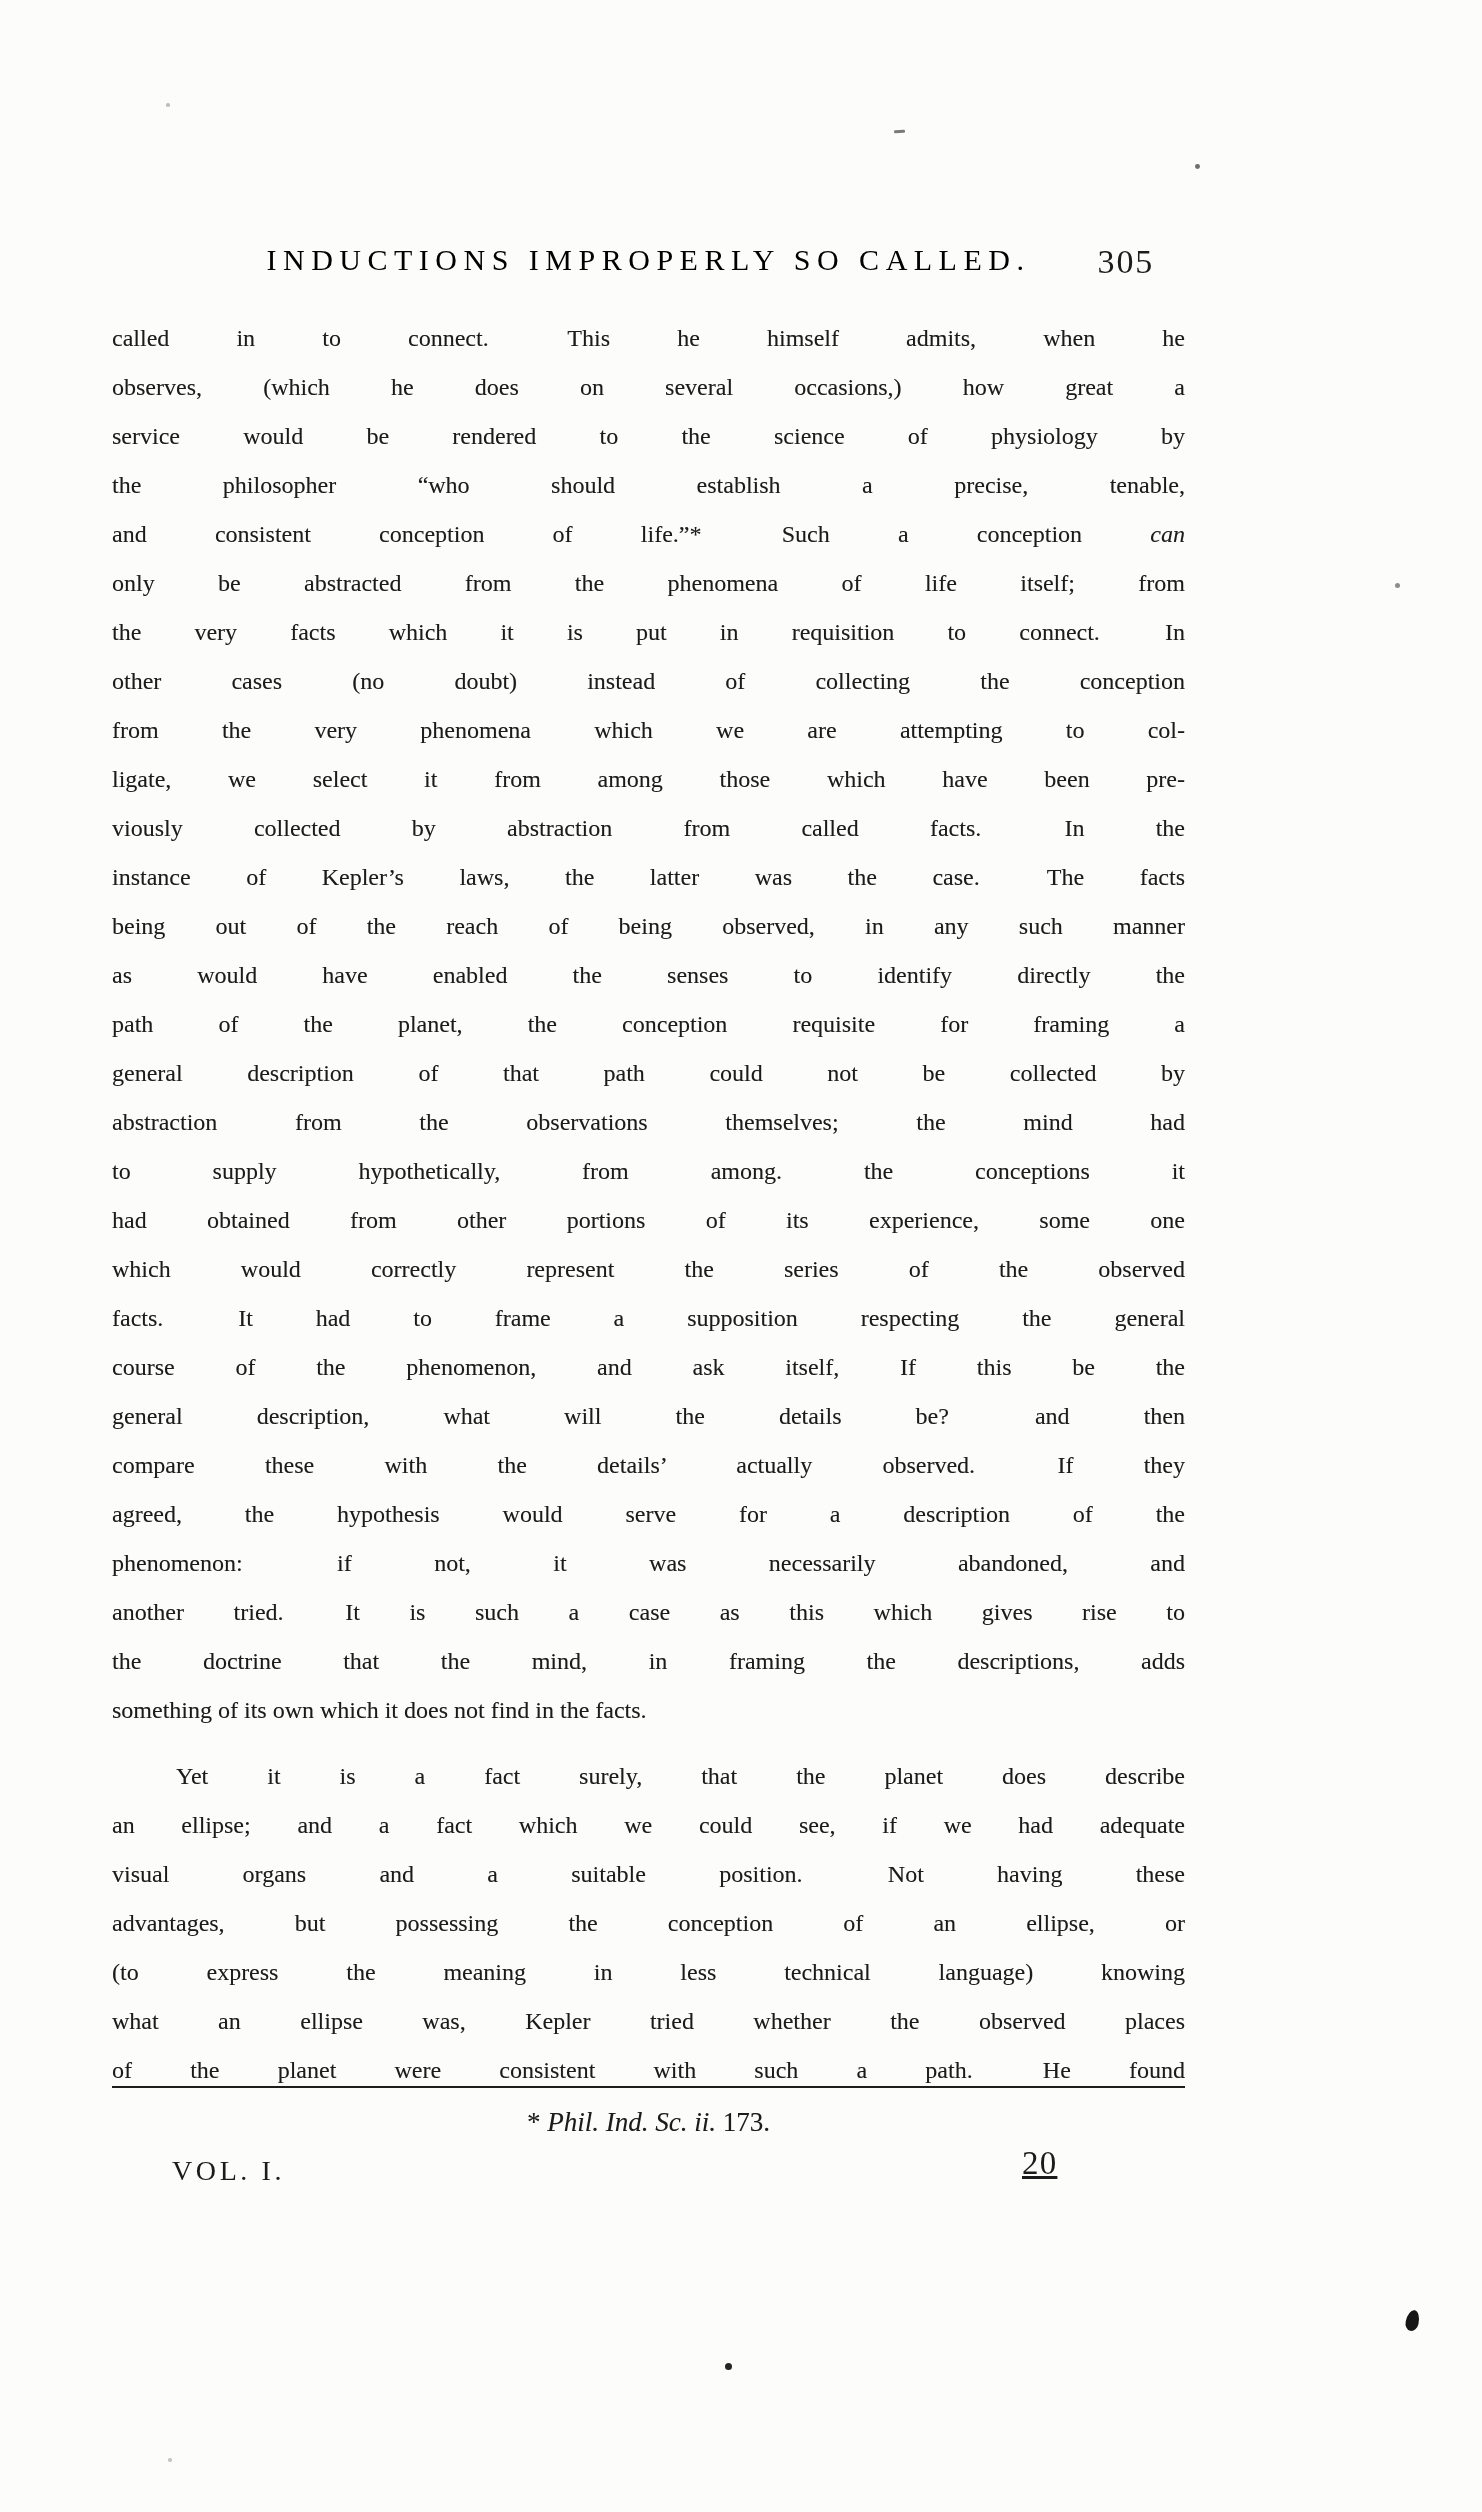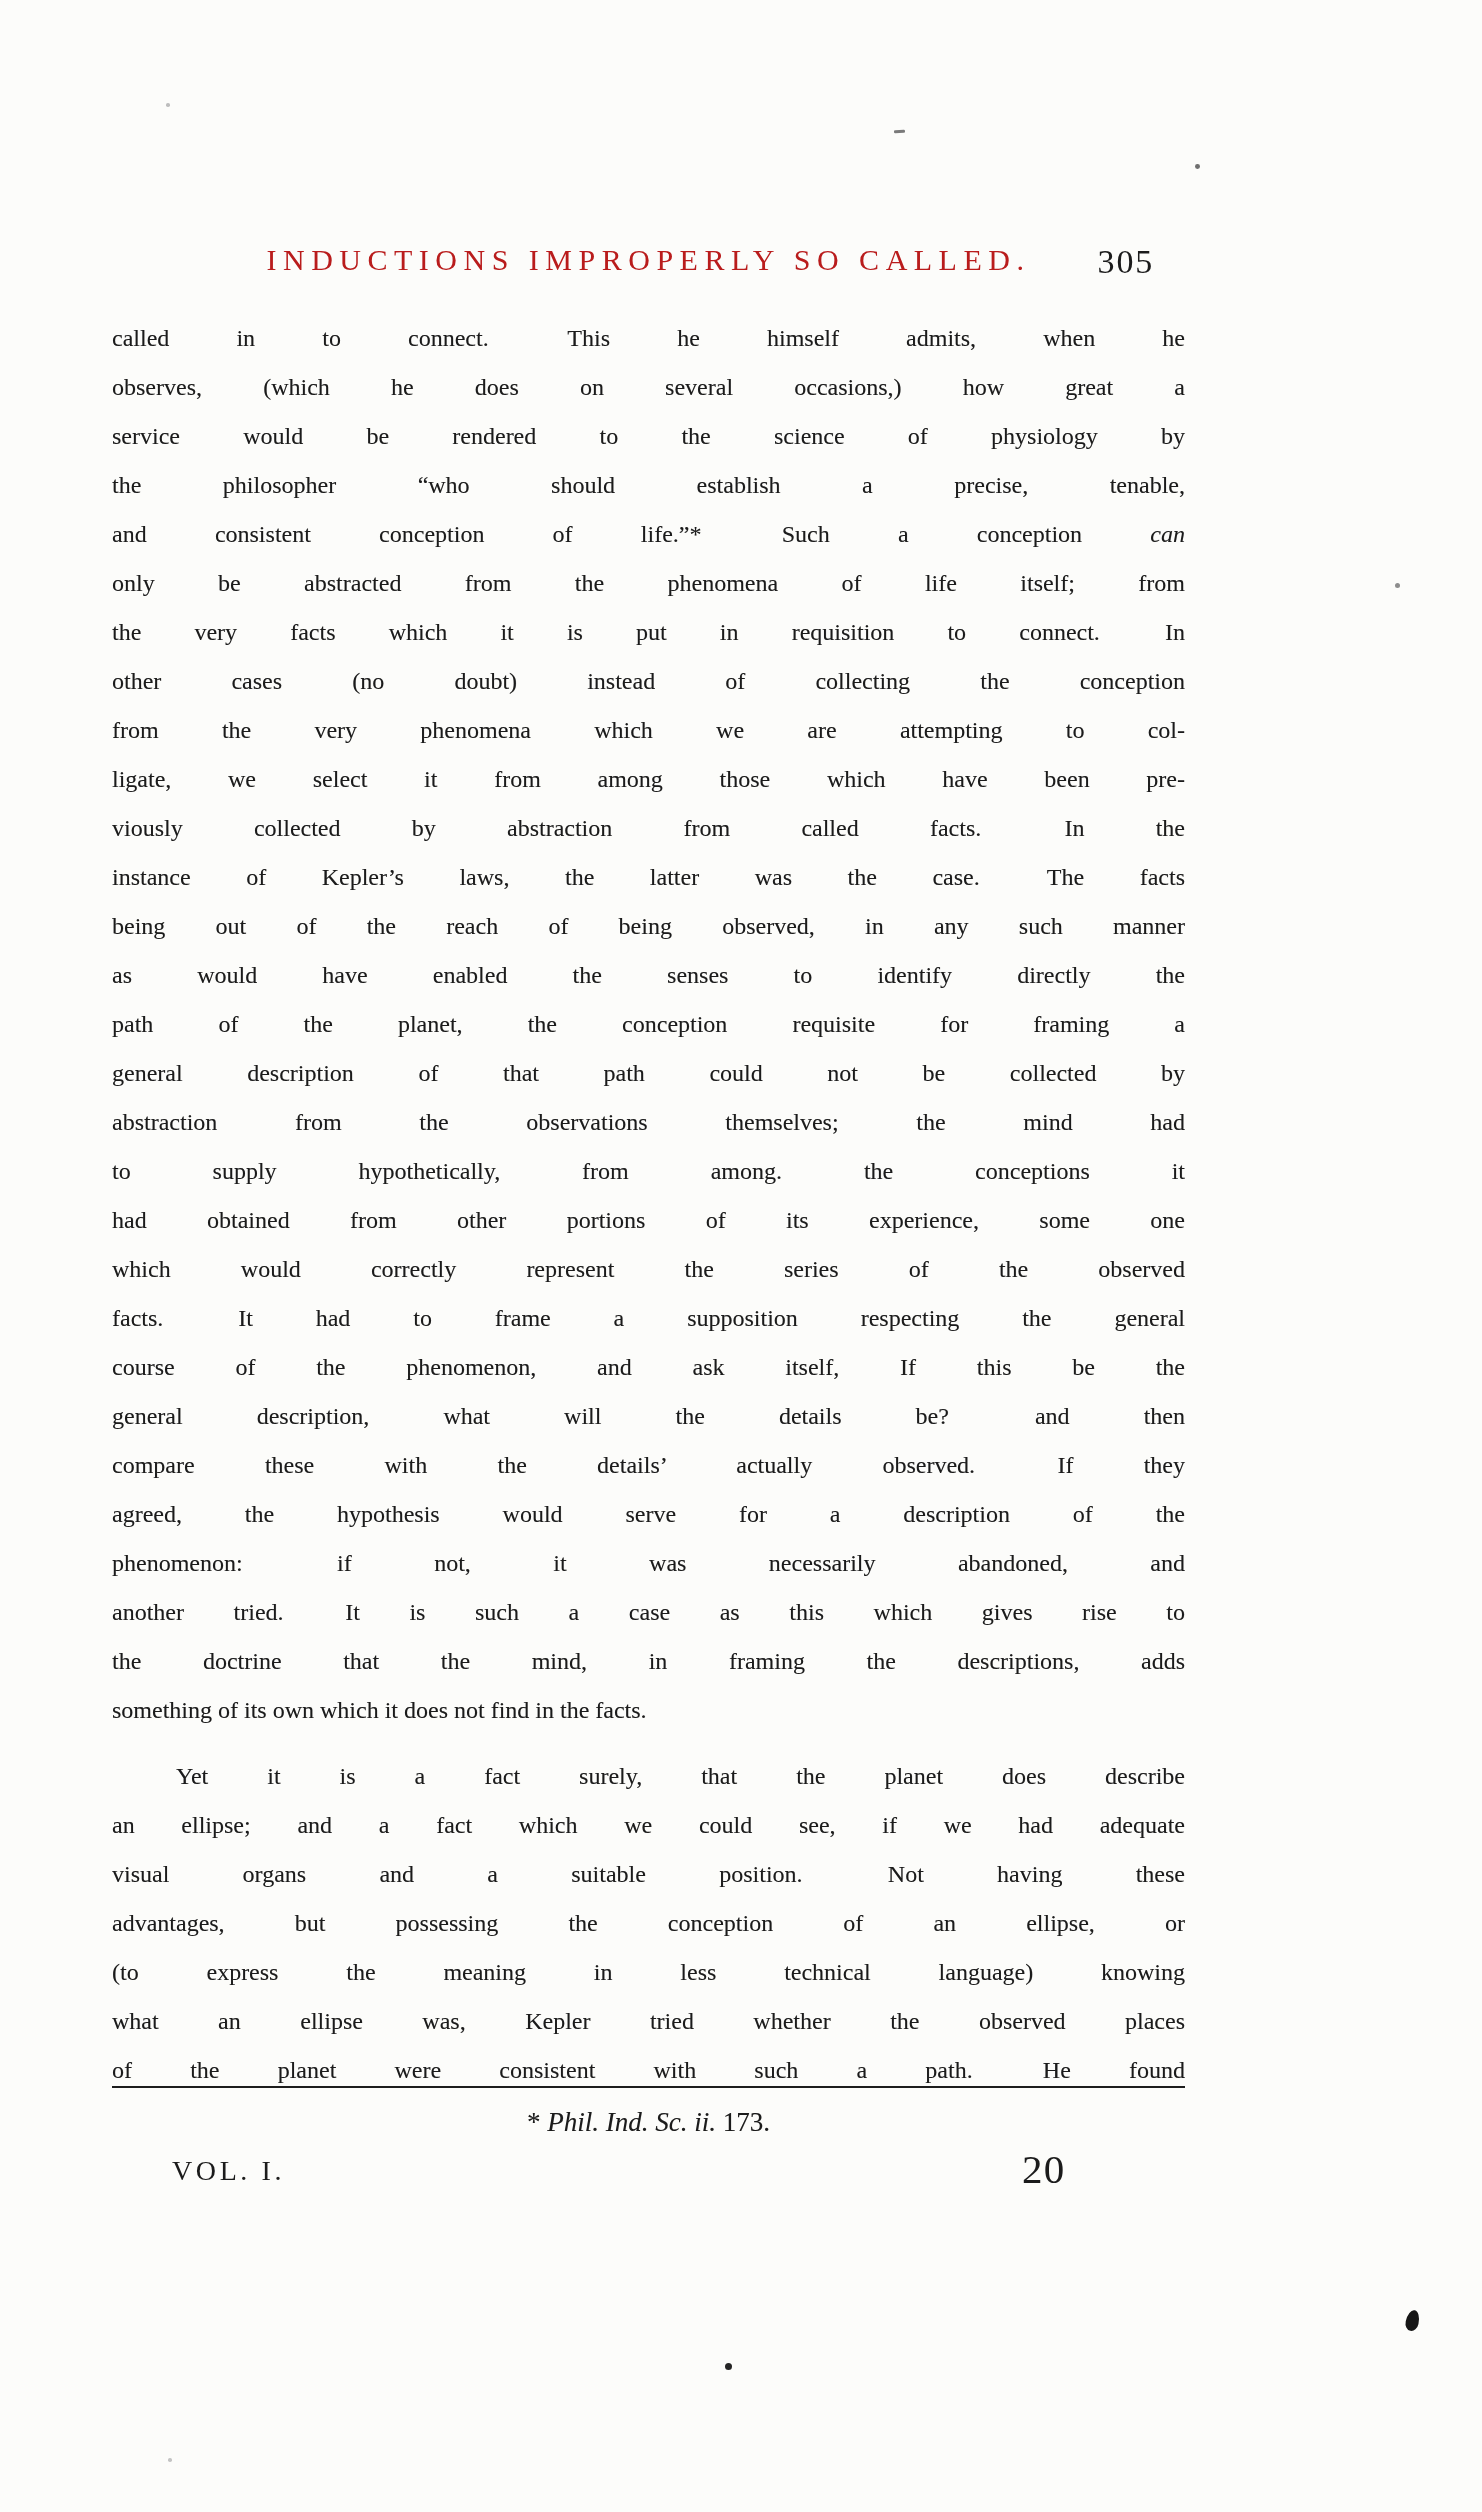--- a/index.html
+++ b/index.html
@@ -13,21 +13,21 @@
     color: #1b1b1b;
     overflow: hidden;
   }
   
   .header { position: absolute; left: 112px; top: 235px; width: 1073px; height: 46px; }
   .header-title {
     position: absolute; left: 0; right: 0; bottom: 3.6px;
     text-align: center;
     font-size: 30px;
     letter-spacing: 6.5px;
-    color: #b91c1c;
+    color: #000000;
     white-space: nowrap;
   }
   .header-page {
     position: absolute; right: 31px; bottom: 0;
     font-size: 34px; letter-spacing: 1.8px; margin-left: 11px;
   }
   
   .body {
     position: absolute; left: 112px; top: 314px; width: 1073px;
     font-size: 24px; line-height: 49px;
@@ -43,21 +43,21 @@
   .it { font-style: italic; }
   
   .fn-rule { position: absolute; left: 112px; top: 2086px; width: 1073px; height: 1.8px; background: #1d1d1d; }
   .footnote {
     position: absolute; left: 112px; top: 2107px; width: 1073px;
     text-align: center; font-size: 27px;
     text-shadow: 0.2px 0.2px 0.4px rgba(25,25,25,0.30);
   }
   
   .vol { position: absolute; left: 172px; top: 2155px; font-size: 28px; letter-spacing: 3.6px; }
-  .sig { position: absolute; left: 1022px; top: 2145px; font-size: 41px; letter-spacing: 1.2px; }
+  .sig { position: absolute; left: 1022px; top: 2145px; font-size: 33px; letter-spacing: 1.2px; text-decoration: underline; }
   
   .speck { position: absolute; background: #4a4a4a; border-radius: 50%; }
   .speck.dash { border-radius: 1.2px; }
   .speck.blob { border-radius: 50% 50% 50% 50% / 60% 60% 40% 40%; }
 </style>
 </head>
 <body>
 
 <div class="page">
 

